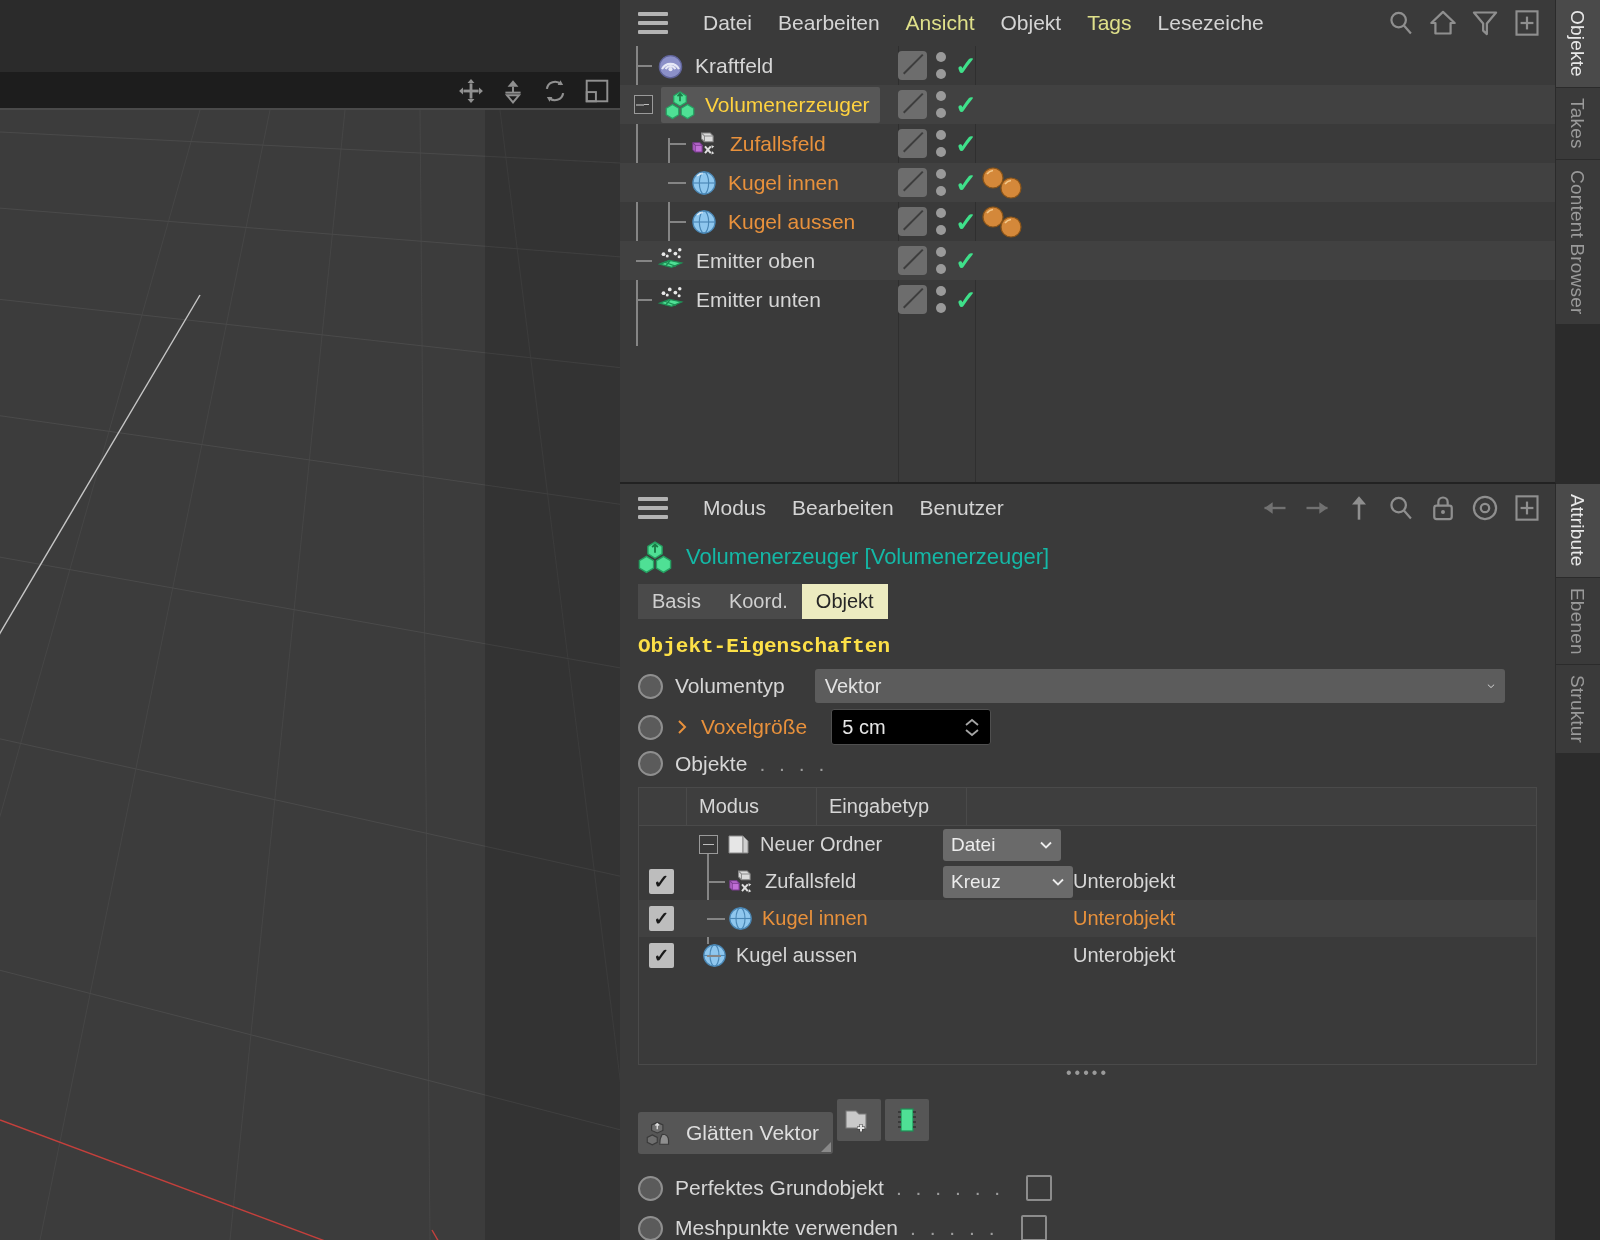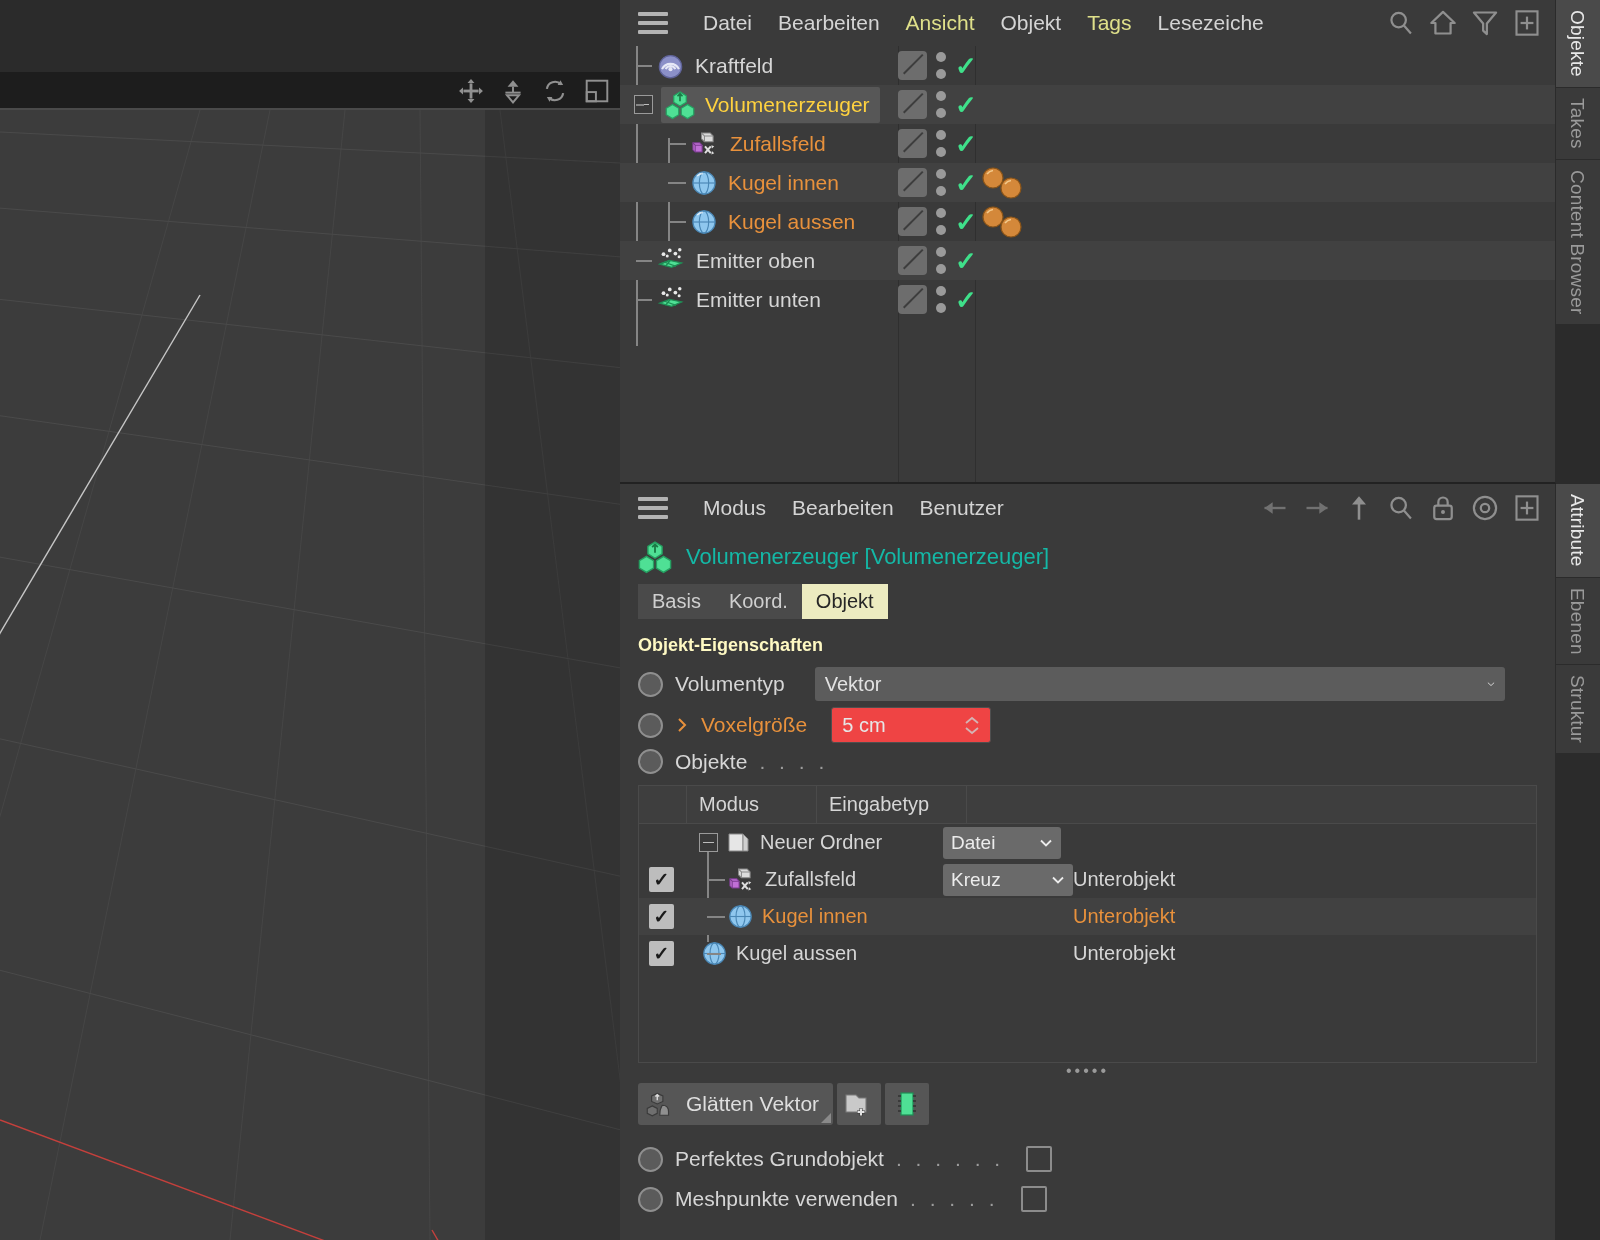--- a/index.html
+++ b/index.html
@@ -104,36 +104,36 @@
   
   .am { background:#3a3a3a; flex:1; display:flex; flex-direction:column;
         border-right:1px solid #2b2b2b; overflow:hidden;}
   .am-menubar { height:48px; display:flex; align-items:center; padding-left:18px; background:#3a3a3a; flex:none;}
   .am-head { display:flex;align-items:center;gap:14px;padding:8px 0 6px 18px; flex:none;}
   .am-head-title { font-size:22px;color:#14b8a6; }
   .am-tabs { display:flex; padding-left:18px; gap:0; flex:none; margin-top:4px;}
   .am-tab { font-size:20px; color:#cfcfcf; background:#4a4a4a; padding:6px 14px; cursor:pointer;}
   .am-tab.active { background:#ecebc0; color:#262626; }
   .am-section {
-    font-size:18px; color:#fef9c3; font-weight:bold; padding:16px 0 8px 18px; flex:none;
+    font-size:21px; color:#fde047; font-weight:bold; padding:16px 0 8px 18px; flex:none;font-family:Liberation Mono, monospace;
   }
   .prop-row { display:flex; align-items:center; padding:3px 0 3px 18px; gap:12px; flex:none;}
   .anim-dot {
     width:25px;height:25px;border-radius:50%;border:2px solid #8f8f8f;background:#5b5b5b;flex:none;cursor:pointer;
   }
   .prop-label { font-size:21px; color:#d6d6d6; white-space:nowrap;}
   .prop-label.orange{ color:#e8913c; }
   .dots-fill { color:#9c9c9c; font-size:21px; letter-spacing:4px; }
   .combo {
     background:#5c5c5c; border-radius:3px; height:34px; display:flex; align-items:center;
     padding:0 10px; color:#e2e2e2; font-size:20px; cursor:pointer; position:relative;
   }
   .combo .chev { margin-left:auto; padding-left:10px; }
   .numfield {
-    background:#ef4444; border:1px solid #4f4f4f; border-radius:3px; height:36px; width:160px;
+    background:#000000; border:1px solid #4f4f4f; border-radius:3px; height:36px; width:160px;
     display:flex;align-items:center;padding:0 10px;color:#e6e6e6;font-size:20px;cursor:text;position:relative;
   }
   .spin { margin-left:auto; display:flex;flex-direction:column;gap:1px;opacity:.8;}
   .chkbox { width:26px;height:26px;border:2px solid #8c8c8c;background:#3a3a3a;border-radius:2px;cursor:pointer;}
 
   
   .objtable { margin:8px 18px 0 18px; background:#3a3a3a; border:1px solid #4a4a4a; flex:none; }
   .ot-head { display:flex; height:38px; align-items:center; background:#3e3e3e; border-bottom:1px solid #4a4a4a;}
   .ot-th { font-size:20px; color:#d6d6d6; padding-left:12px; border-right:1px solid #4a4a4a; height:38px;
            display:flex; align-items:center;}
@@ -146,21 +146,21 @@
             align-items:center;justify-content:center;color:#1a1a1a;font-size:19px;font-weight:bold;cursor:pointer;}
   .ot-combo { background:#6a6a6a;border-radius:3px;height:32px;display:flex;align-items:center;
               padding:0 8px;color:#ececec;font-size:19px;cursor:pointer;}
   .ot-body { height: 238px; position:relative; }
 
   .grip { text-align:center; color:#9a9a9a; font-size:16px; letter-spacing:3px; line-height:8px;
           padding:4px 0; flex:none; }
 
   .btnbar { display:flex; align-items:center; padding-left:18px; gap:0; flex:none; margin-top:4px;}
   .btn3d { background:#565656; border-radius:3px; height:42px; display:flex;align-items:center;
-           gap:10px; padding:0 14px 0 8px; cursor:pointer; position:relative;}
+           gap:10px; padding:0 14px 0 8px; cursor:pointer; position:relative;margin-top:27px;}
   .btn3d::after{content:'';position:absolute;right:2px;bottom:2px;border:5px solid transparent;
                 border-right-color:#8a8a8a;border-bottom-color:#8a8a8a;}
   .btn3d .t { font-size:21px; color:#dedede; white-space:nowrap;}
   .sqbtn { background:#565656; width:44px;height:42px;display:flex;align-items:center;
            justify-content:center;cursor:pointer;margin-left:4px;border-radius:2px;}
 </style>
 </head>
 <body>
 
 <div class="app">

